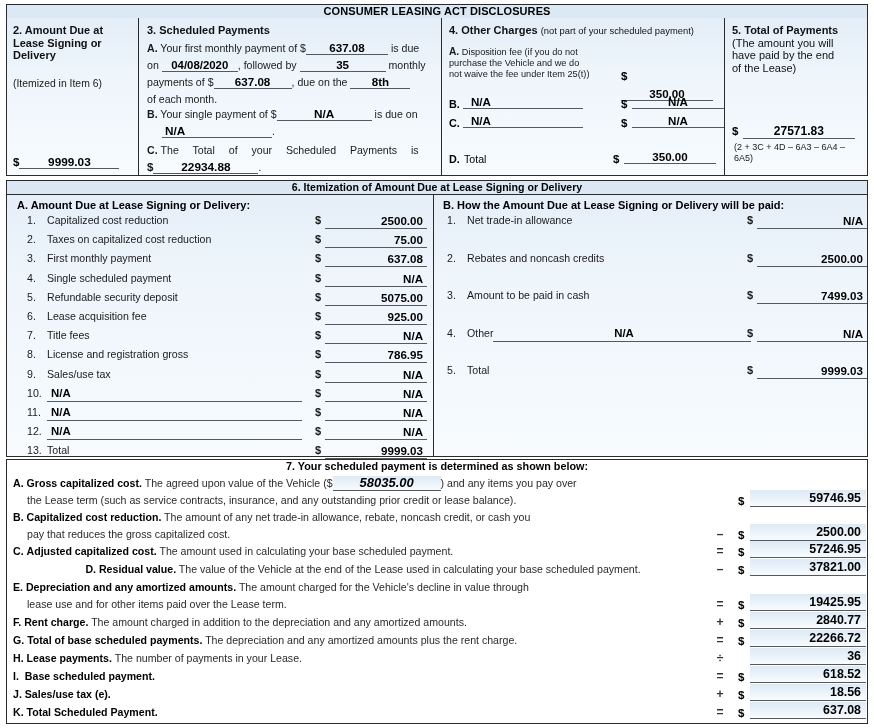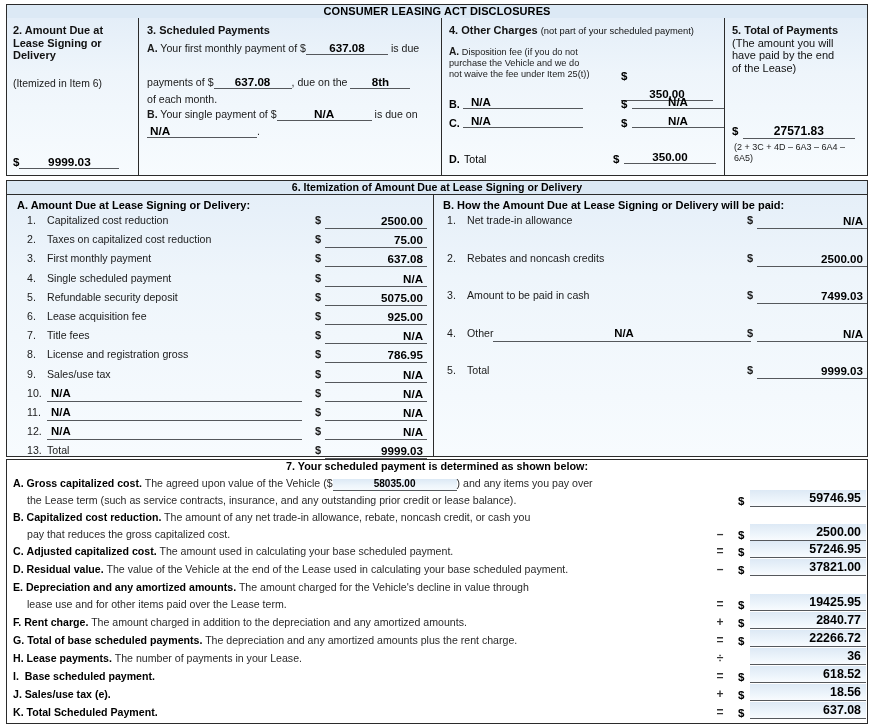--- a/index.html
+++ b/index.html
@@ -148,40 +148,55 @@
       <div class="hdr" style="margin-top:2px;">3. Scheduled Payments</div>
 
       <div class="body-t" style="margin-top:3px; position:relative; height:64px;">
 
         <div style="position:absolute; left:0; top:0;">
           <span class="bold">A.</span>
           <span>Your first monthly payment of $</span><span class="blank" style="width:82px;font-size:11.6px;">637.08</span>
           <span>is due</span>
         </div>
 
+        <div style="position:absolute; left:0; top:17px;">
+          <span>on</span>
+          <span class="blank" style="width:76px;font-size:11.4px;border-bottom-width:1.4px;">04/08/2020</span><span>, followed by</span>
+          <span class="blank" style="width:86px;font-size:11.6px;">35</span>
+          <span>monthly</span>
+        </div>
 
         <div style="position:absolute; left:0; top:34px;">
           <span>payments of $</span><span class="blank" style="width:78px;font-size:11.6px;">637.08</span><span>, due on the</span>
           <span class="blank" style="width:60px;font-size:11.6px;">8th</span>
         </div>
 
         <div style="position:absolute; left:0; top:51px;">of each month.</div>
       </div>
 
       <div class="body-t" style="position:relative; height:36px; margin-top:2px;">
         <div style="position:absolute; left:0; top:0;">
           <span class="bold">B.</span>
           <span>Your single payment of $</span><span class="blank" style="width:95px;font-size:11.8px;">N/A</span>
           <span>is due on</span>
         </div>
+        <div style="position:absolute; left:15px; top:17px;">
+          <span class="blank" style="width:110px;text-align:left;padding-left:3px;font-size:11.8px;">N/A</span><span>.</span>
+        </div>
+      </div>
+
+      <div class="body-t" style="position:relative; height:36px;">
+        <div style="position:absolute; left:0; top:0; width:288px;">
+          <span class="bold">C.</span>
+          <span style="display:inline-block;width:258px;text-align:justify;text-align-last:justify;">The Total of your Scheduled Payments is</span>
+        </div>
         <div style="position:absolute; left:0; top:17px;">
-          <span class="blank" style="width:110px;text-align:left;padding-left:3px;font-size:11.8px;">N/A</span><span>.</span>
-        </div>
-      </div>
-
+          <span style="font-size:11.5px;font-weight:bold;">$</span><span class="blank" style="width:105px;font-size:11.8px;">22934.88</span><span style="font-size:10px;">.</span>
+        </div>
+      </div>
     </div>
 
     <div class="cell" style="left:434px; width:283px; padding-left:8px;">
       <div class="hdr" style="margin-top:2px;">
         <span>4. Other Charges</span>
         <span class="sub">(not part of your scheduled payment)</span>
       </div>
 
       <div style="position:relative; height:50px; margin-top:8px;">
         <div class="small-t" style="position:absolute; left:0; top:0; width:170px;">
@@ -364,21 +379,21 @@
 
   <div class="block" id="row3" style="background:#ffffff;">
     <div id="row3hdr">7. Your scheduled payment is determined as shown below:</div>
 
     <div class="s7" style="top:15px;">
 
       <div class="s7-row" style="height:34px;">
         <div style="position:absolute;left:0;top:0;width:700px;">
           <span class="s7-letter">A.</span>
           <span class="s7-title">Gross capitalized cost.</span>
-          <span>The agreed upon value of the Vehicle ($</span><span class="blank tint" style="width:124px;font-size:10px;border-bottom-width:1.4px;">58035.00</span><span>) and any items you pay over</span>
+          <span>The agreed upon value of the Vehicle ($</span><span class="blank tint" style="width:108px;font-size:13px;border-bottom-width:1.4px;font-style:italic;">58035.00</span><span>) and any items you pay over</span>
         </div>
         <div style="position:absolute;left:14px;top:17px;width:700px;">the Lease term (such as service contracts, insurance, and any outstanding prior credit or lease balance).</div>
         <span class="s7-op" style="left:700px;top:17px;"></span>
         <span class="s7-dollar" style="left:725px;top:18px;">$</span>
         <span class="s7-blank" style="left:737px;top:15px;width:116px;">59746.95</span>
       </div>
 
       <div class="s7-row" style="height:34px;">
         <div style="position:absolute;left:0;top:0;width:700px;">
           <span class="s7-letter">B.</span>
@@ -396,21 +411,21 @@
           <span class="s7-letter">C.</span>
           <span class="s7-title">Adjusted capitalized cost.</span>
           <span>The amount used in calculating your base scheduled payment.</span>
         </div>
         <span class="s7-op" style="left:700px;top:0;">=</span>
         <span class="s7-dollar" style="left:725px;top:1px;">$</span>
         <span class="s7-blank" style="left:737px;top:-2px;width:116px;">57246.95</span>
       </div>
 
       <div class="s7-row" style="height:18px;">
-        <div style="position:absolute;left:0;top:0;width:700px;">
+        <div style="position:absolute;left:0;top:0;width:700px;text-align:center;">
           <span class="s7-letter">D.</span>
           <span class="s7-title">Residual value.</span>
           <span>The value of the Vehicle at the end of the Lease used in calculating your base scheduled payment.</span>
         </div>
         <span class="s7-op" style="left:700px;top:0;">–</span>
         <span class="s7-dollar" style="left:725px;top:1px;">$</span>
         <span class="s7-blank" style="left:737px;top:-2px;width:116px;">37821.00</span>
       </div>
 
       <div class="s7-row" style="height:35px;">

